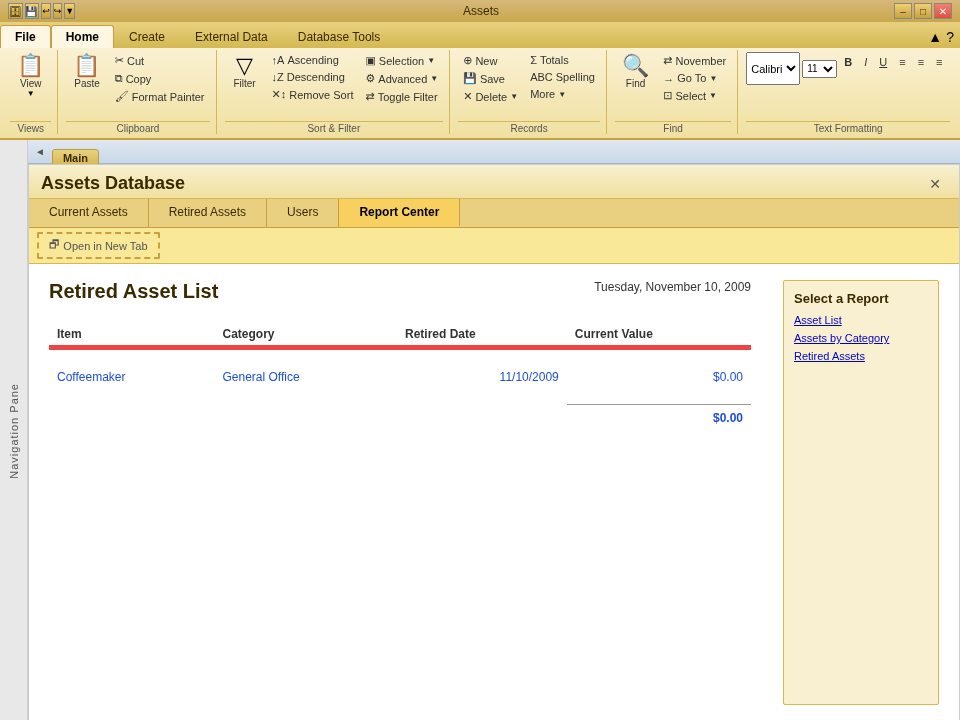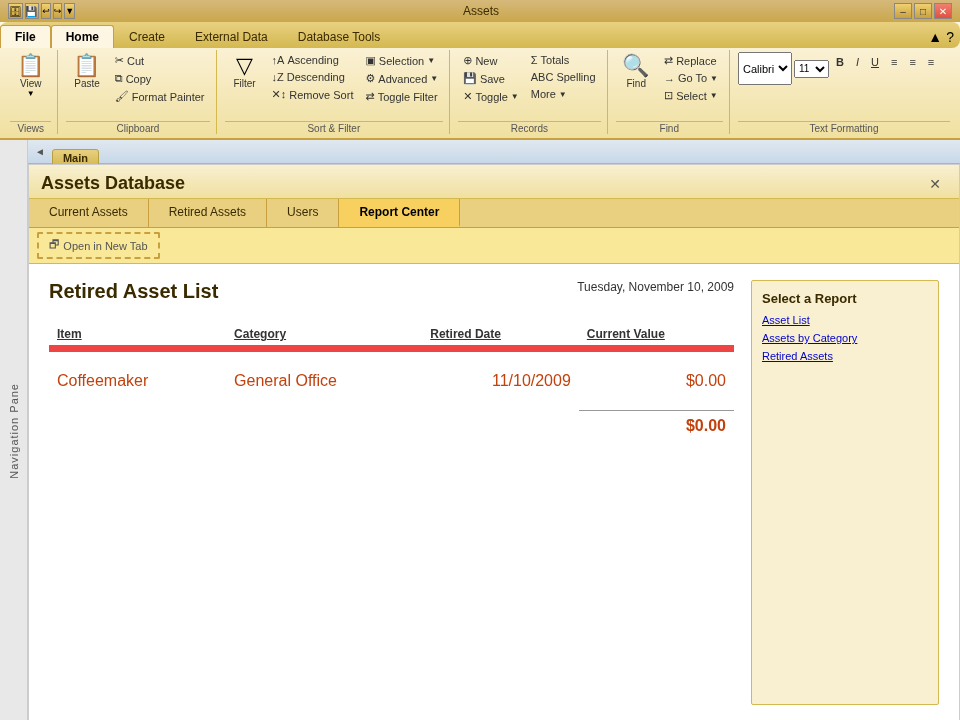--- a/index.html
+++ b/index.html
@@ -6,21 +6,21 @@
     body { font-family: 'Segoe UI', Tahoma, Arial, sans-serif; font-size: 12px; background: #f0f0f0; width: 960px; height: 720px; overflow: hidden; }
 
     
     .title-bar { background: linear-gradient(to bottom, #d6b87a, #c9a84c); height: 22px; display: flex; align-items: center; justify-content: space-between; padding: 0 8px; }
     .title-bar-title { font-size: 12px; color: #3a2a00; font-weight: normal; flex: 1; text-align: center; }
     .title-bar-controls { display: flex; gap: 2px; }
     .title-btn { width: 18px; height: 16px; background: linear-gradient(to bottom, #f0d070, #c8a040); border: 1px solid #888; font-size: 10px; cursor: pointer; display: flex; align-items: center; justify-content: center; color: #333; }
 
     
     .ribbon { background: linear-gradient(to bottom, #fdf6e3, #f0e0a0); border-bottom: 2px solid #c8a040; }
-    .ribbon-tabs { display: flex; background: linear-gradient(to bottom, #e8d080, #d4b850); padding-top: 3px; border-radius: 8px; }
+    .ribbon-tabs { display: flex; background: linear-gradient(to bottom, #e8d080, #d4b850); padding-top: 3px; }
     .ribbon-tab { padding: 4px 14px; font-size: 12px; cursor: pointer; color: #3a2a00; border-radius: 3px 3px 0 0; border: 1px solid transparent; border-bottom: none; }
     .ribbon-tab.active { background: #fdf6e3; border-color: #c8a040; color: #000; font-weight: bold; }
 
     .ribbon-content { display: flex; padding: 2px 4px 4px; gap: 2px; min-height: 90px; }
     .ribbon-group { display: flex; flex-direction: column; border-right: 1px solid #d4b850; padding: 2px 6px 0; min-width: 50px; }
     .ribbon-group-content { display: flex; gap: 2px; flex: 1; align-items: flex-start; }
     .ribbon-group-label { font-size: 10px; text-align: center; color: #555; margin-top: 2px; border-top: 1px solid #d4b850; padding-top: 1px; }
 
     .ribbon-btn-large { display: flex; flex-direction: column; align-items: center; padding: 2px 6px; cursor: pointer; border: 1px solid transparent; border-radius: 3px; font-size: 10px; min-width: 40px; }
     .ribbon-btn-large .icon { font-size: 22px; line-height: 1; }
@@ -56,31 +56,31 @@
     
     .form-tabs { display: flex; background: #e8d080; border-bottom: 1px solid #c8a040; }
     .form-tab { padding: 6px 20px; font-size: 12px; color: #3a2a00; cursor: pointer; border-right: 1px solid #c8a040; }
     .form-tab.active { background: #f8d060; font-weight: bold; border-bottom: 2px solid #f8d060; color: #000; }
 
     
     .open-new-tab-bar { background: #f8e898; border-bottom: 1px solid #d4b850; padding: 4px 8px; }
     .open-new-tab-btn { display: inline-flex; align-items: center; gap: 4px; border: 2px dashed #c8a040; padding: 2px 10px; background: transparent; cursor: pointer; font-size: 11px; color: #555; border-radius: 2px; }
 
     
-    .report-body { flex: 1; display: flex; padding: 16px 20px; gap: 17px; }
+    .report-body { flex: 1; display: flex; padding: 16px 20px; gap: 32px; }
     .report-main { flex: 1; }
-    .report-sidebar { width: 188px; background: #f8f0d0; border: 1px solid #d4b850; padding: 10px; border-radius: 2px; }
+    .report-sidebar { width: 156px; background: #f8f0d0; border: 1px solid #d4b850; padding: 10px; border-radius: 2px; }
 
     .report-heading { font-size: 20px; color: #3a2a00; font-weight: bold; margin-bottom: 4px; }
     .report-date { text-align: left; font-size: 12px; color: #333; margin-bottom: 12px; }
 
     .report-table { width: 100%; border-collapse: collapse; }
-    .report-table th { text-align: left; font-size: 12px; font-weight: bold; color: #333; padding: 4px 8px; border-bottom: 7px solid #ef4444; text-decoration: underline; }
+    .report-table th { text-align: left; font-size: 12px; font-weight: bold; color: #333; padding: 4px 8px; border-bottom: 5px solid #ef4444; }
     .report-table th.right { }
-    .report-table td { padding: 20px 8px; font-size: 16px; color: #c2410c; }
+    .report-table td { padding: 20px 8px; font-size: 12px; color: #1d4ed8; }
     .report-table td.right { text-align: right; }
 
     .report-sidebar-title { font-size: 13px; font-weight: bold; color: #3a2a00; margin-bottom: 8px; }
     .report-sidebar-link { font-size: 11px; color: #0000cc; cursor: pointer; text-decoration: underline; display: block; margin-bottom: 6px; }
   </style>
 </head>
 <body>
 
 <div class="title-bar">
   <div style="width:60px; display:flex; gap:2px;">
@@ -195,21 +195,21 @@
           <div class="ribbon-btn-small">
             <span>⊕</span>
             <span>New</span>
           </div>
           <div class="ribbon-btn-small">
             <span>💾</span>
             <span>Save</span>
           </div>
           <div class="ribbon-btn-small">
             <span>✕</span>
-            <span>Toggle</span>
+            <span>Delete</span>
             <span style="font-size:8px;">▼</span>
           </div>
         </div>
         <div class="ribbon-col">
           <div class="ribbon-btn-small">
             <span>Σ</span>
             <span>Totals</span>
           </div>
           <div class="ribbon-btn-small">
             <span>ABC</span>
@@ -226,21 +226,21 @@
 
     <div class="ribbon-group">
       <div class="ribbon-group-content">
         <div class="ribbon-btn-large">
           <span class="icon">🔍</span>
           <span class="label">Find</span>
         </div>
         <div class="ribbon-col">
           <div class="ribbon-btn-small">
             <span>⇄</span>
-            <span>Replace</span>
+            <span>November</span>
           </div>
           <div class="ribbon-btn-small">
             <span>→</span>
             <span>Go To</span>
             <span style="font-size:8px;">▼</span>
           </div>
           <div class="ribbon-btn-small">
             <span>⊡</span>
             <span>Select</span>
             <span style="font-size:8px;">▼</span>

